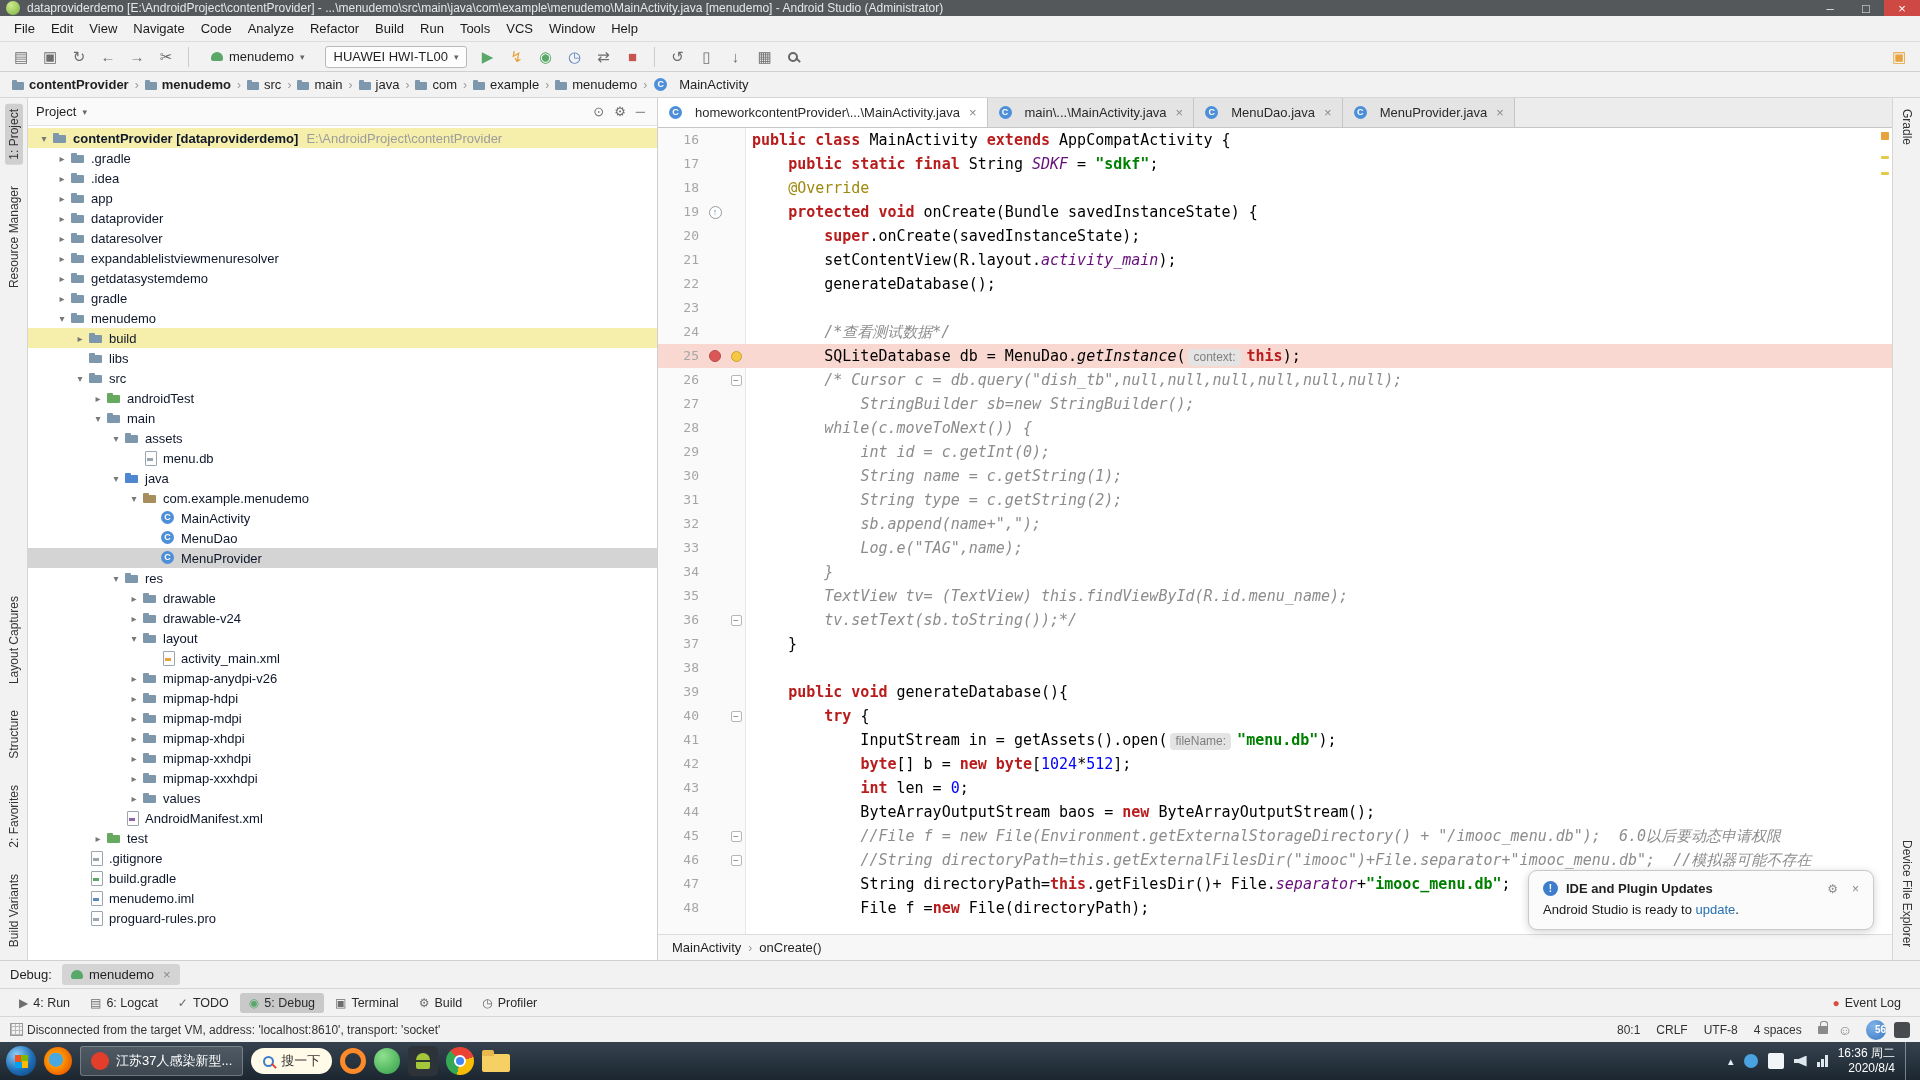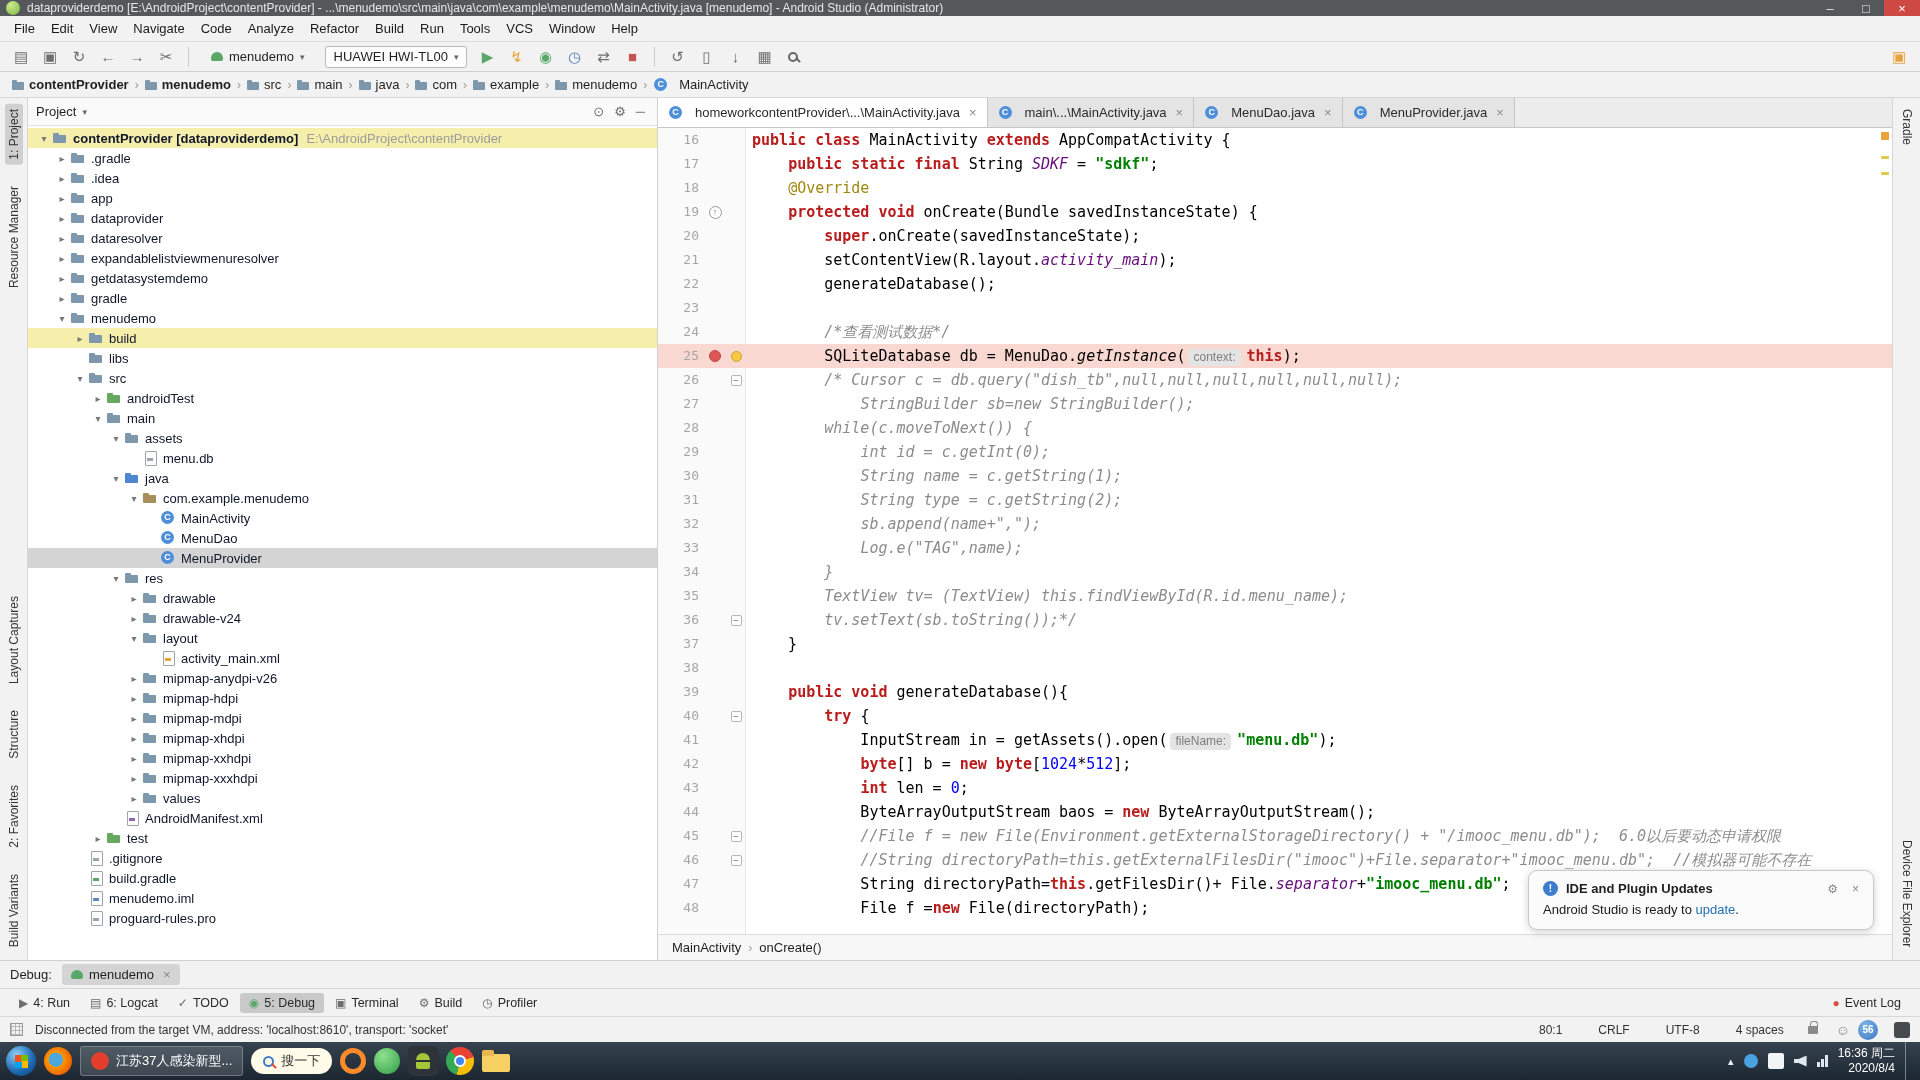--- a/index.html
+++ b/index.html
@@ -126,28 +126,28 @@
   
   .debugbar{height:28px;background:#f2f2f2;border-top:1px solid #d0d0d0;display:flex;align-items:center;gap:10px;padding-left:10px;font-size:13px}
   .dtab{display:flex;align-items:center;gap:6px;background:#d4d4d4;border-radius:3px;padding:3px 9px}
   .bottombar{height:28px;background:#f2f2f2;border-top:1px solid #d6d6d6;display:flex;align-items:center;padding:0 10px;font-size:12.5px}
   .bgroup{display:flex;align-items:center;gap:2px}
   .btab{display:flex;align-items:center;gap:5px;padding:3px 9px;border-radius:3px;color:#2a2a2a}
   .btab.act{background:#c9c9c9}
   .bico{font-size:12px}
 
   
-  .statusbar{height:26px;background:#f2f2f2;border-top:1px solid #d6d6d6;display:flex;align-items:center;padding:0 10px;font-size:12px;color:#333;gap:8px}
+  .statusbar{height:26px;background:#f2f2f2;border-top:1px solid #d6d6d6;display:flex;align-items:center;padding:0 10px;font-size:12px;color:#333;}
   .sb-grid{width:13px;height:13px;border:1px solid #9a9a9a;background:repeating-linear-gradient(0deg,#b8b8b8 0 1px,transparent 1px 4px),repeating-linear-gradient(90deg,#b8b8b8 0 1px,transparent 1px 4px)}
   .sb-msg{flex:1;white-space:nowrap;overflow:hidden;text-overflow:ellipsis;margin-left:4px}
-  .sb-item{margin-left:28px;white-space:nowrap}
+  .sb-item{margin-left:16px;white-space:nowrap}
   .sb-lock{width:10px;height:8px;background:#8a8a8a;border-radius:1px;position:relative;margin-left:16px}
   .sb-lock::before{content:"";position:absolute;left:2px;top:-5px;width:6px;height:6px;border:1.5px solid #8a8a8a;border-bottom:none;border-radius:3px 3px 0 0}
   .sb-face{color:#777;font-size:14px;margin-left:10px}
-  .ball56{width:20px;height:20px;border-radius:50%;background:radial-gradient(circle at 35% 30%,#7fb3e8,#3a78c2);color:#fff;font:bold 10px/20px "Liberation Sans",sans-serif;text-align:center;}
+  .ball56{width:20px;height:20px;border-radius:50%;background:radial-gradient(circle at 35% 30%,#7fb3e8,#3a78c2);color:#fff;font:bold 10px/20px "Liberation Sans",sans-serif;text-align:right;margin-left:14px}
   .sb-dark{width:16px;height:16px;background:#474b50;border-radius:3px;margin-left:8px}
 
   
   .taskbar{height:38px;background:linear-gradient(#36434f,#1b2630);display:flex;align-items:center;padding:0 6px;color:#fff}
   .tb-apps{display:flex;align-items:center;gap:8px}
   .tb-tray{display:flex;align-items:center;gap:10px;margin-right:10px}
   .tb-start{width:30px;height:30px;border-radius:50%;background:radial-gradient(circle at 35% 30%,#8fd0f8,#1f6db5 55%,#0a3e74);display:grid;place-items:center}
   .winflag{width:13px;height:13px;background:conic-gradient(#7fba00 0 25%,#ffb900 0 50%,#00a4ef 0 75%,#f25022 0)}
   .tb-firefox{width:28px;height:28px;border-radius:50%;background:radial-gradient(circle at 42% 45%,#4aa7e0 0 31%,#ff9800 32%,#e65100 85%)}
   .tb-news-btn{height:30px;display:flex;align-items:center;gap:7px;padding:0 10px;background:rgba(255,255,255,.14);border:1px solid rgba(255,255,255,.25);border-radius:3px;color:#fff;font-size:13px;white-space:nowrap}

